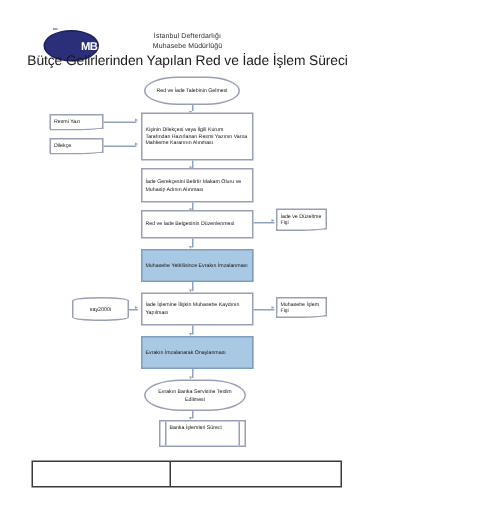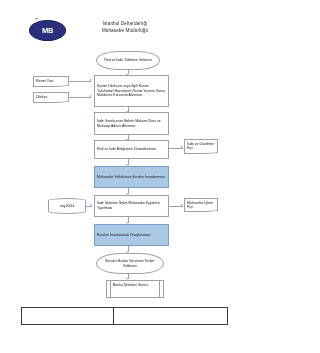--- a/index.html
+++ b/index.html
@@ -22,21 +22,21 @@
     position: absolute;
     left: 29px; top: 20px;
     width: 37px; height: 21px;
     border-radius: 50%;
     background: #2b2f7a;
     border: 1px solid #1b1f5c;
     color: #ffffff;
     font-size: 7.5px;
     font-weight: bold;
     line-height: 19px;
-    text-align: center;
+    text-align: right;
     letter-spacing: -0.3px;
   }
   .logo-spark {
     position: absolute;
     left: 35px; top: 17px;
     font-size: 4px;
     color: #3a3f8f;
     letter-spacing: -0.5px;
   }
   .org1, .org2 {
@@ -194,20 +194,21 @@
 </style>
 </head>
 <body>
 
 <div id="page">
 
   <div class="logo-spark">***</div>
   <div class="logo">MB</div>
   <div class="org1">İstanbul Defterdarlığı</div>
   <div class="org2">Muhasebe Müdürlüğü</div>
+  <div class="maintitle">Bütçe Gelirlerinden Yapılan Red ve İade İşlem Süreci</div>
 
   <div class="node term" style="left:96px; top:51px; width:64px; height:19px;">
     <span>Red ve İade
 Talebinin Gelmesi</span>
   </div>
 
   <div class="vline" style="left:127.6px; top:70px; height:4px;"></div>
   <div class="arrow-d" style="left:125.6px; top:73.5px;"></div>
 
   <div class="doc" style="left:33px; top:76px; width:36px; height:10px;">

